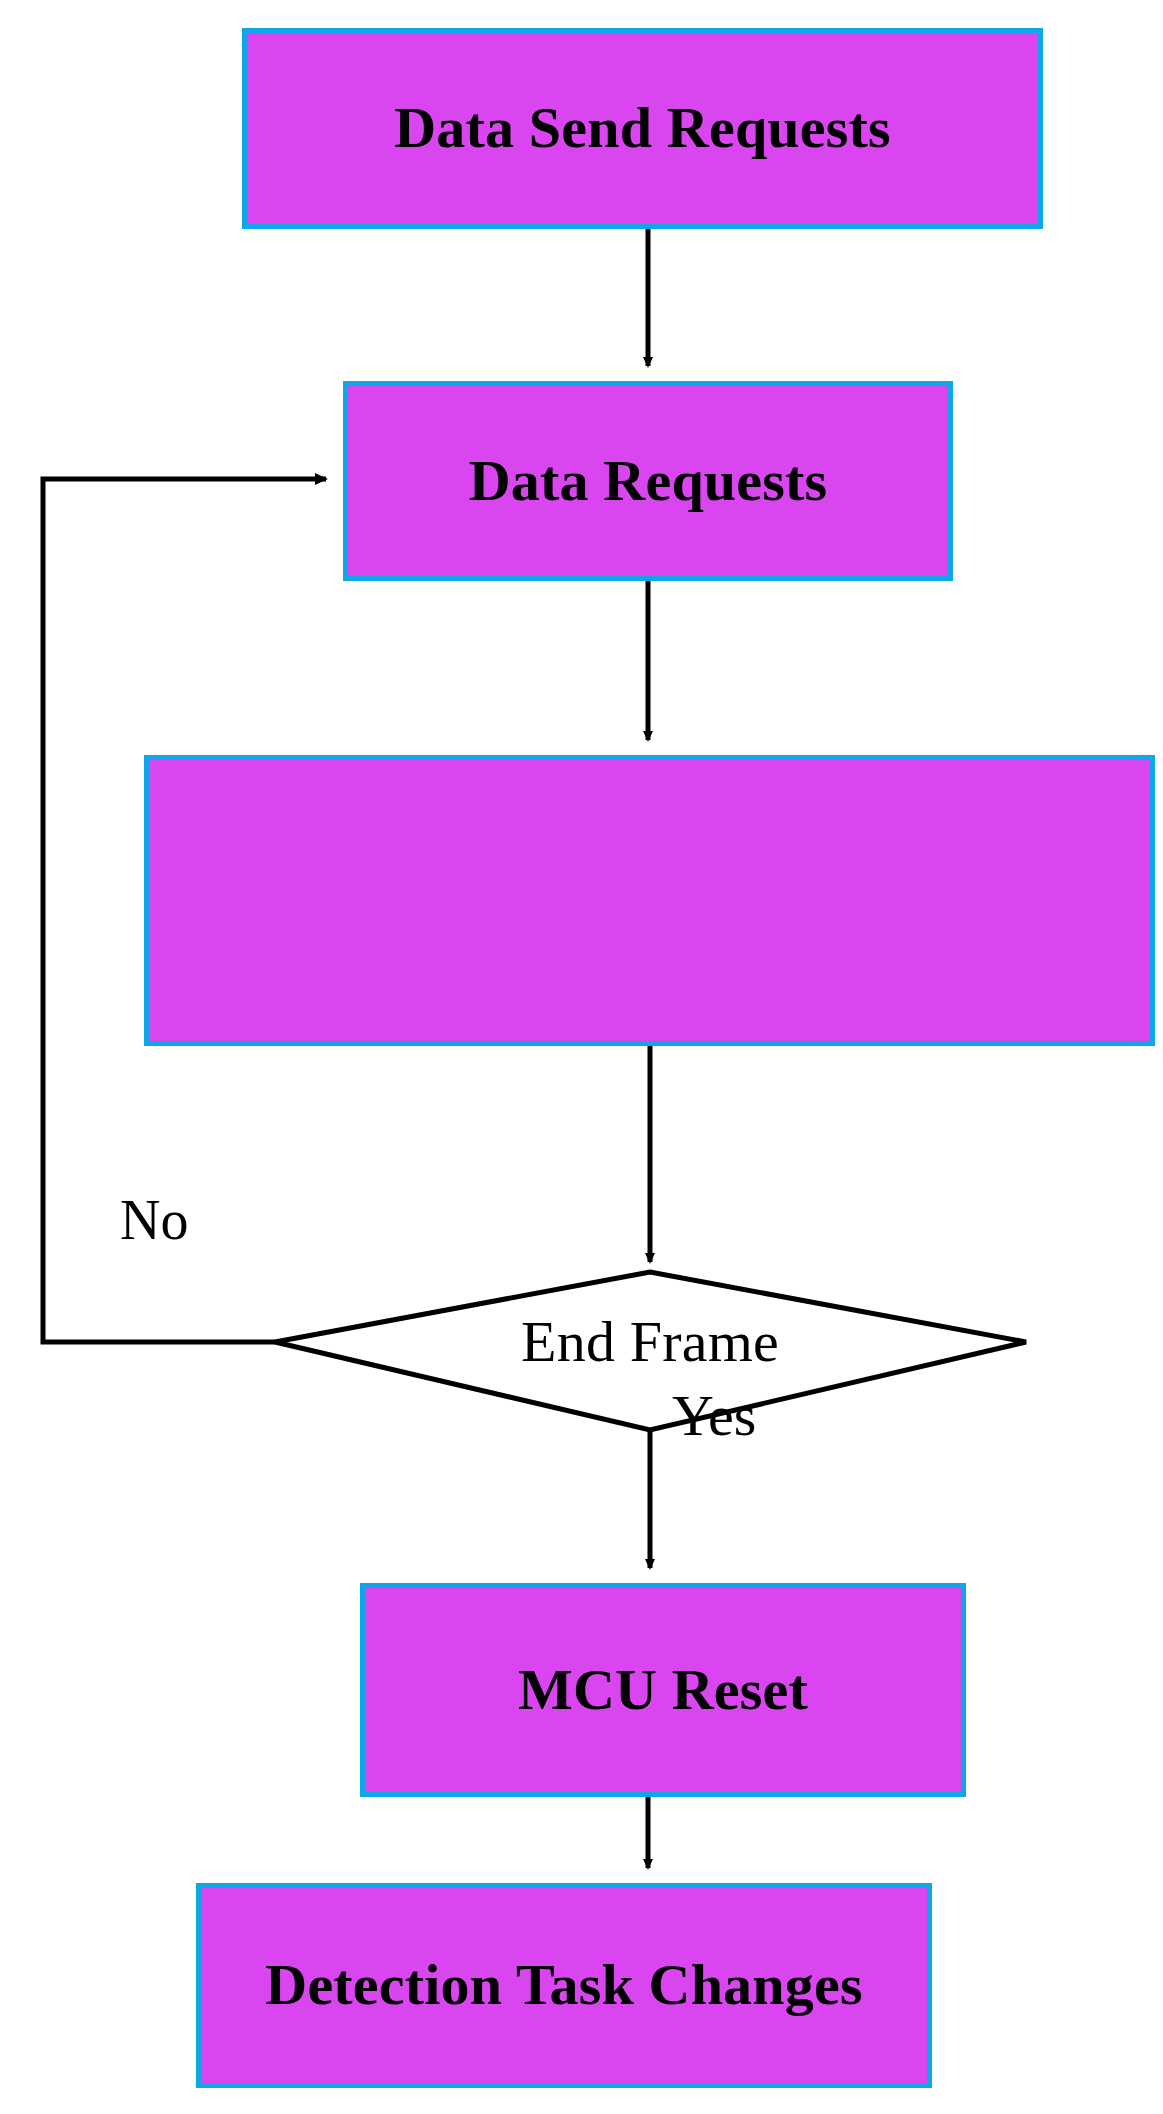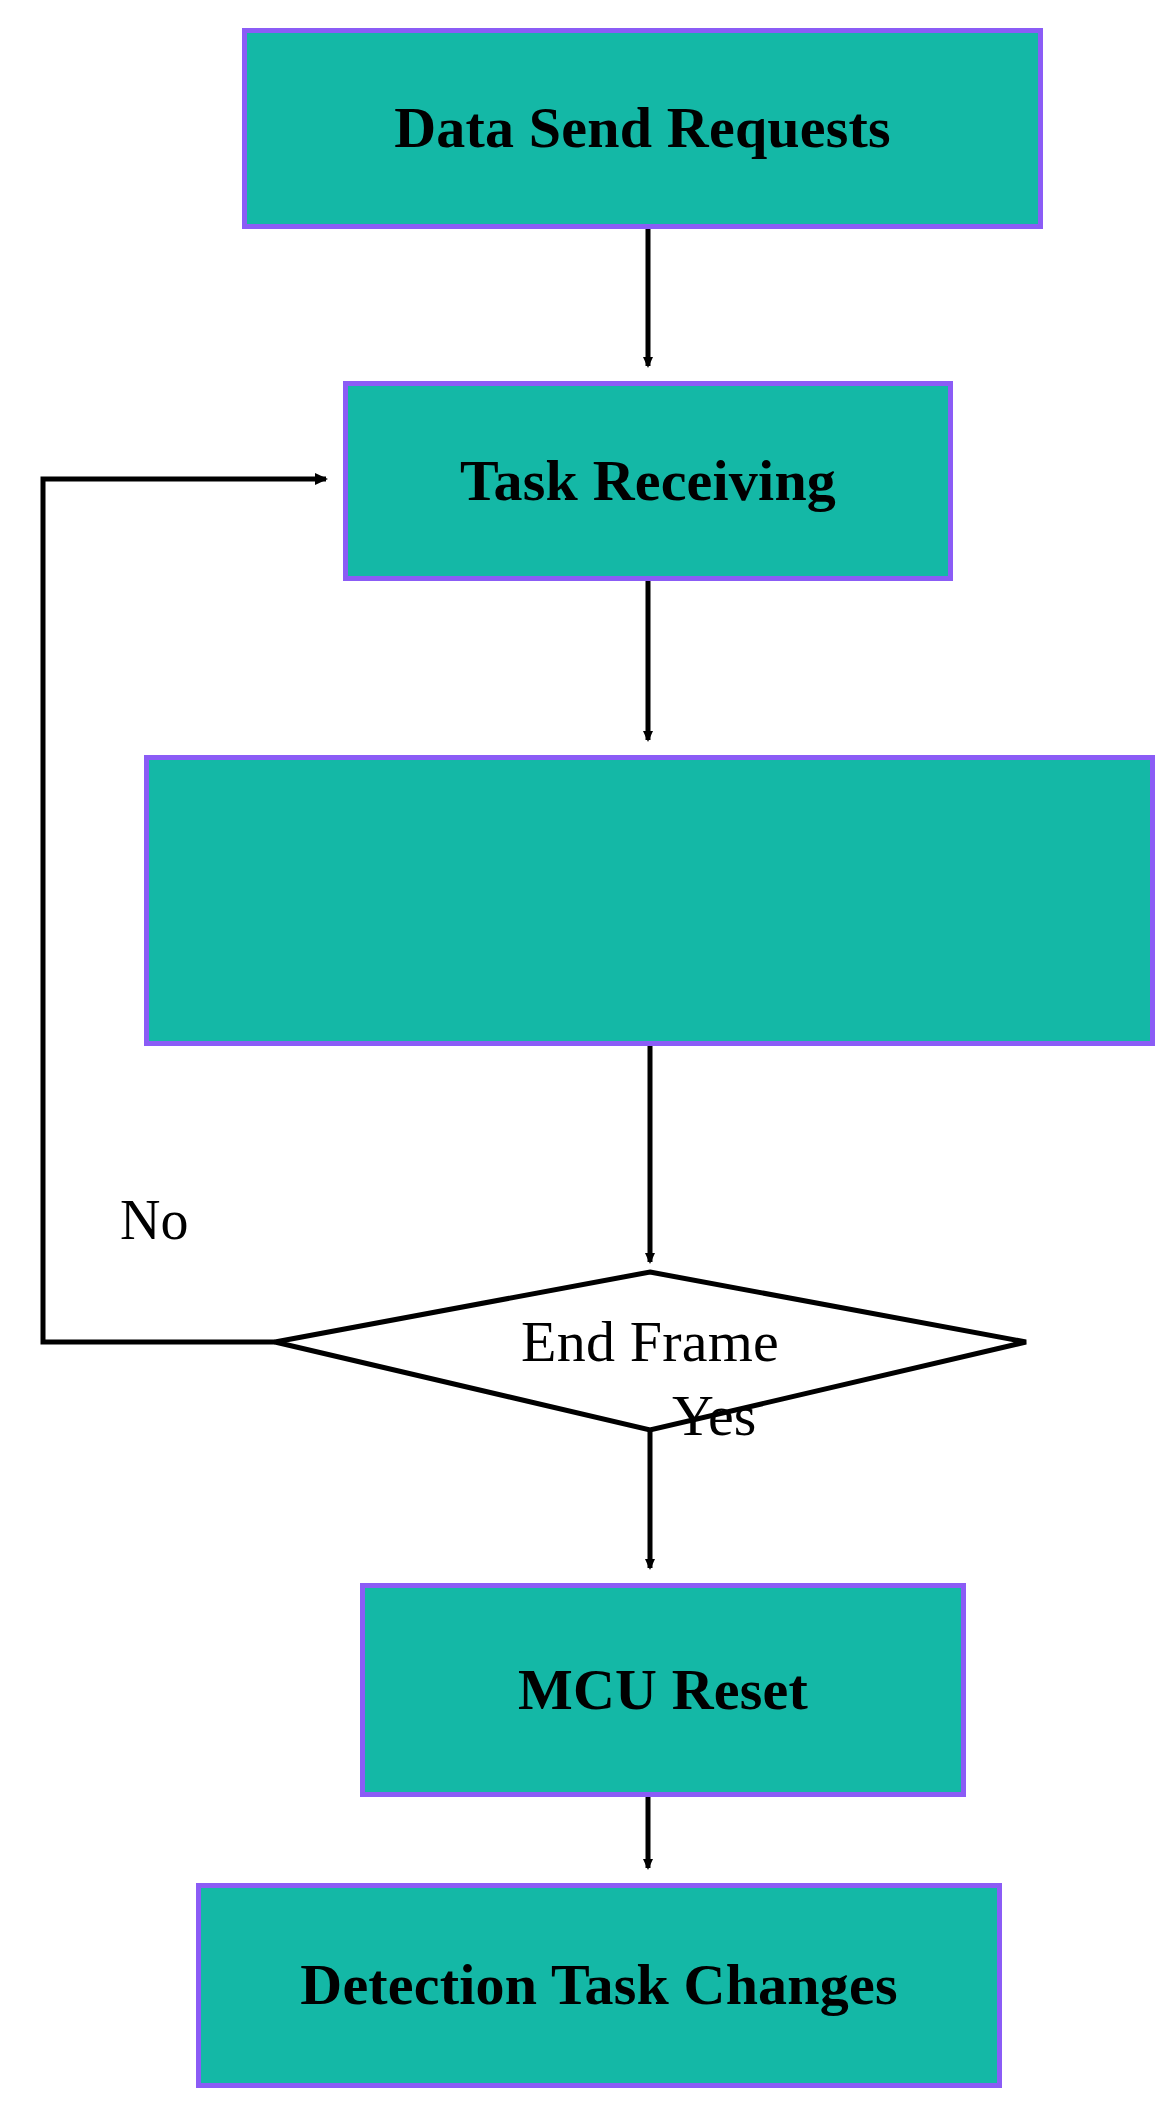--- a/index.html
+++ b/index.html
@@ -31,22 +31,22 @@
     align-items: center;
     justify-content: center;
     text-align: center;
     color: #000000;
     font-weight: bold;
     font-family: "Liberation Serif", "DejaVu Serif", serif;
     line-height: 1.18;
     letter-spacing: 0.2px;
   }
   .process-node {
-    border: 5px solid #8b5cf6;
-    background: #14b8a6;
+    border: 5px solid #0ea5e9;
+    background: #d946ef;
   }
   .decision-label {
     position: absolute;
     background: transparent;
     border: none;
     pointer-events: none;
   }
   .edge-label {
     position: absolute;
     color: #000000;
@@ -66,21 +66,21 @@
   }
   #node-write-reconfiguration {
     left: 144px; top: 755px; width: 1011px; height: 291px;
     font-size: 58px;
   }
   #node-mcu-reset {
     left: 360px; top: 1583px; width: 606px; height: 214px;
     font-size: 58px;
   }
   #node-detection-task-changes {
-    left: 196px; top: 1883px; width: 806px; height: 205px;
+    left: 196px; top: 1883px; width: 736px; height: 205px;
     font-size: 58px;
   }
   #decision-end-frame-label {
     left: 275px; top: 1310px; width: 750px; height: 64px;
     font-size: 58px;
     font-weight: normal;
     display: flex; align-items: center; justify-content: center;
   }
   #label-no {
     left: 120px; top: 1188px;
@@ -119,21 +119,21 @@
     <line x1="650" y1="1430" x2="650" y2="1568" stroke="#000000" stroke-width="5" marker-end="url(#arrow)"></line>
 
     <line x1="648" y1="1797" x2="648" y2="1868" stroke="#000000" stroke-width="5" marker-end="url(#arrow)"></line>
   </svg>
 
   <div class="node process-node" id="node-data-send-requests">
     <span>Data Send Requests</span>
   </div>
 
   <div class="node process-node" id="node-data-receiving">
-    <span>Task Receiving</span>
+    <span>Data Requests</span>
   </div>
 
   <div class="node process-node" id="node-write-reconfiguration">
     <span>
       <br>
     </span>
   </div>
 
   <div class="node decision-label" id="decision-end-frame-label">
     <span>End Frame</span>

